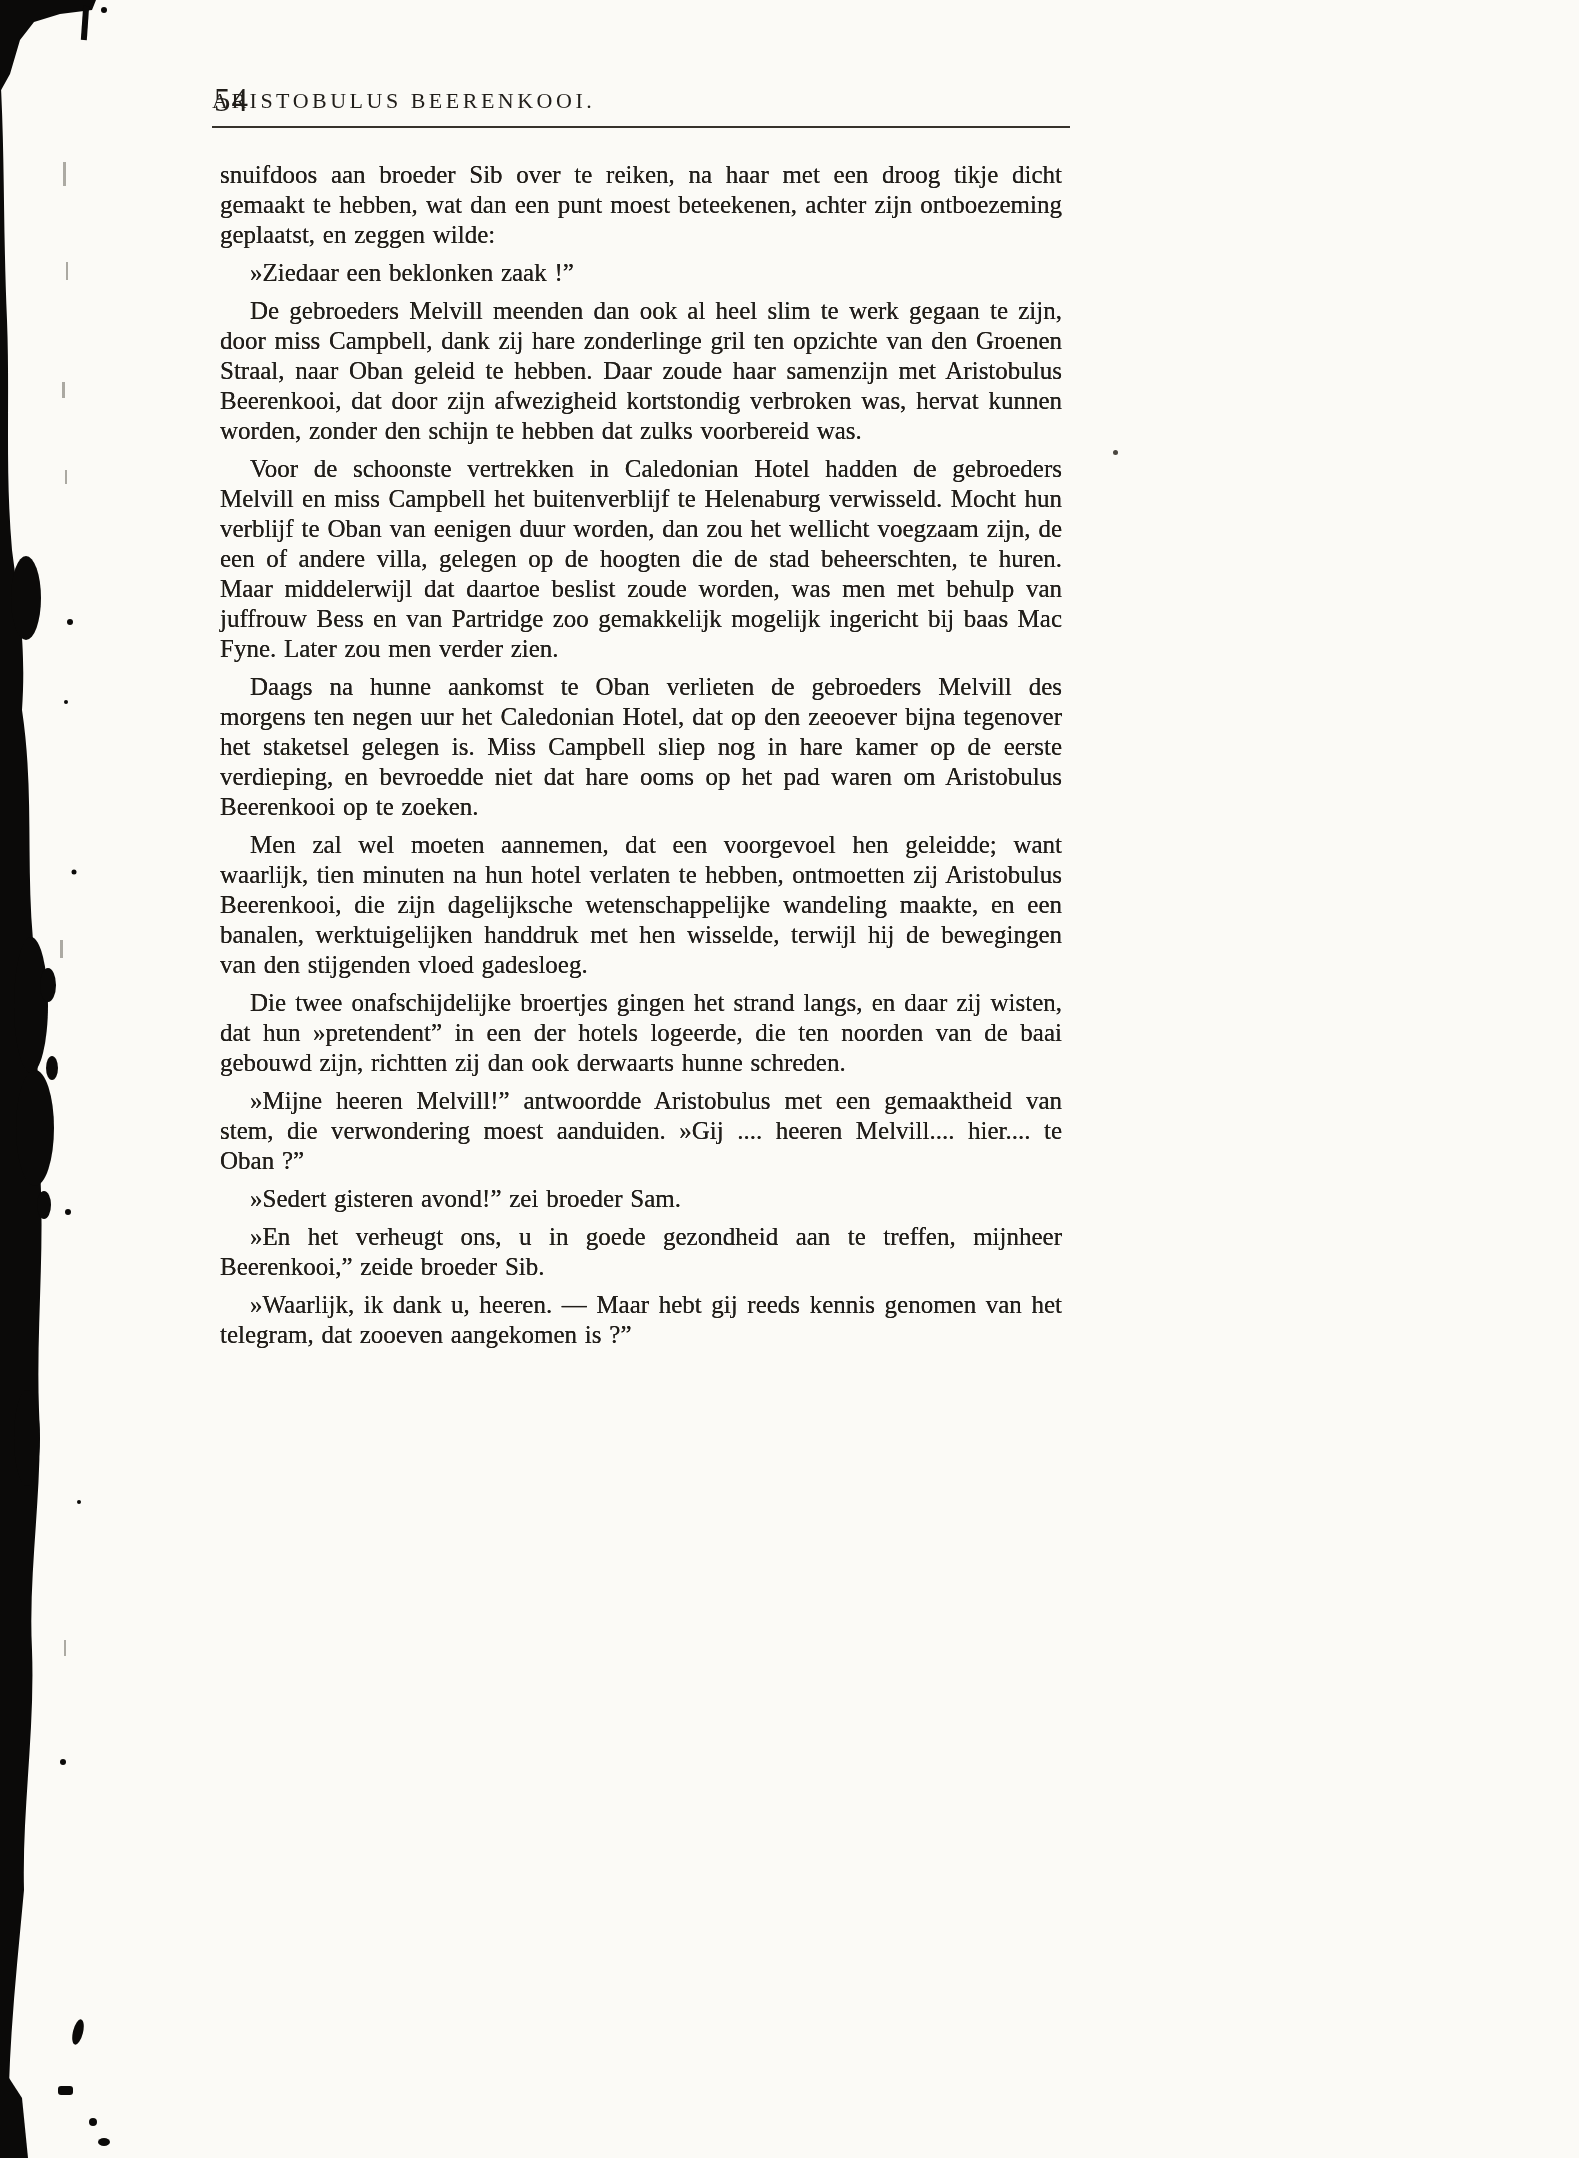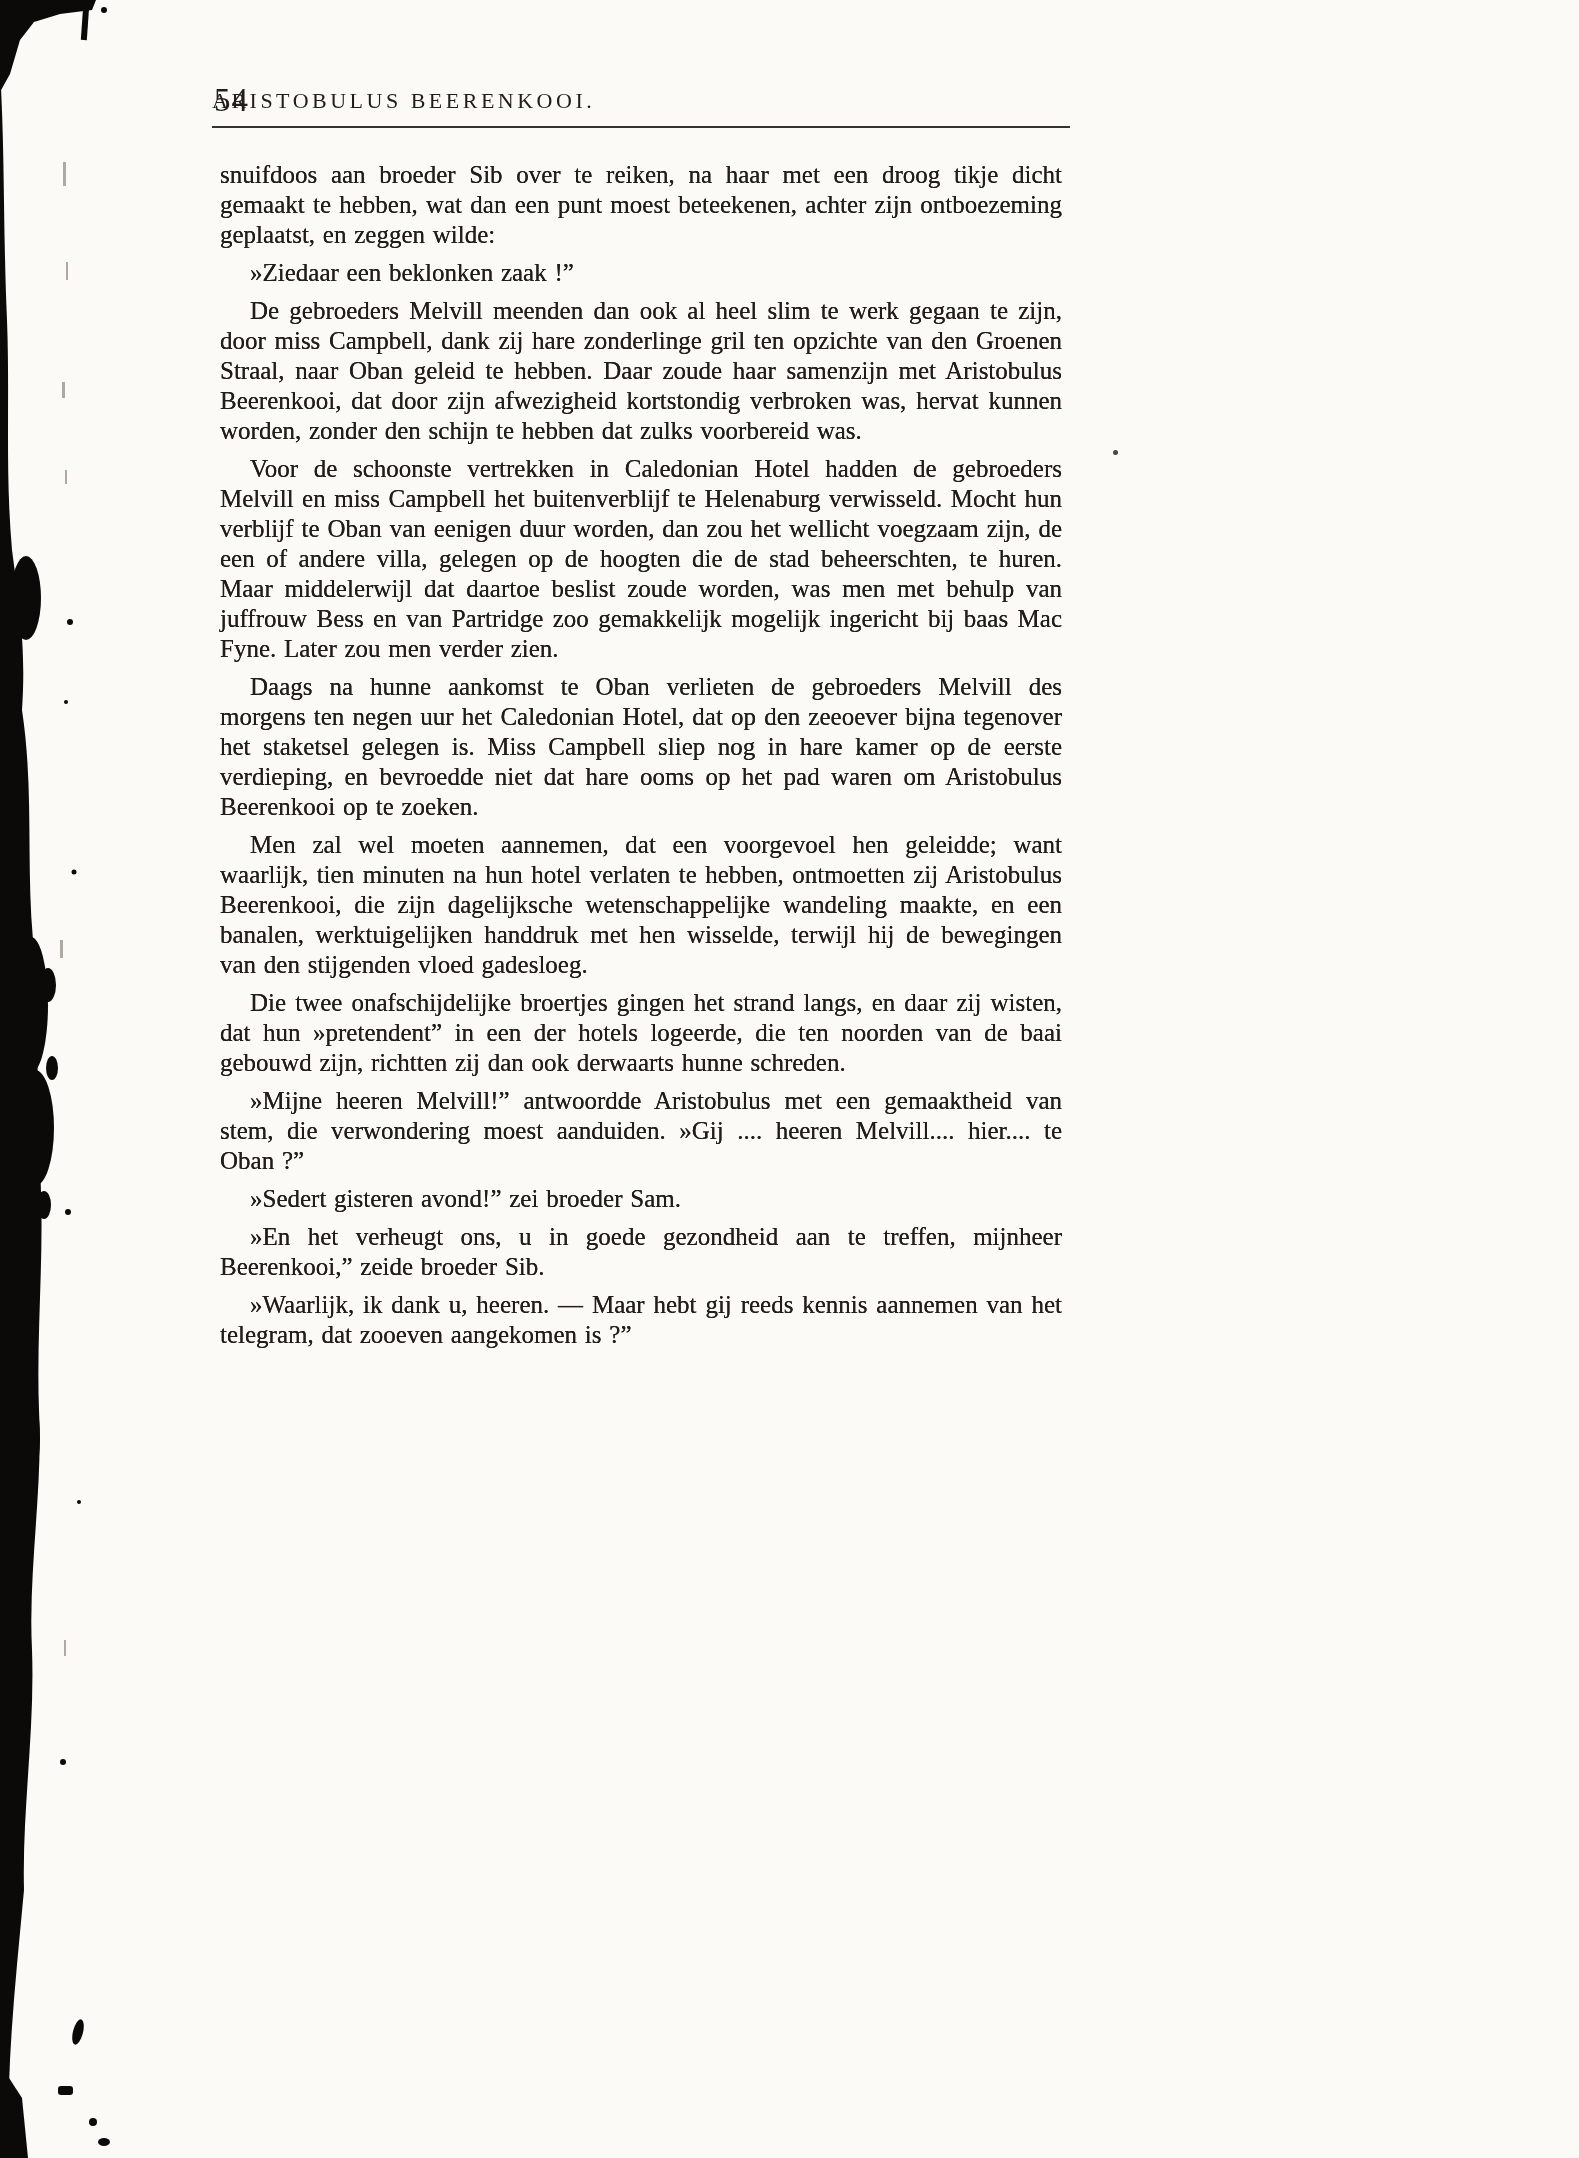--- a/index.html
+++ b/index.html
@@ -148,17 +148,17 @@
         <p class="para">snuifdoos aan broeder Sib over te reiken, na haar met een droog tikje dicht gemaakt te hebben, wat dan een punt moest beteekenen, achter zijn ontboezeming geplaatst, en zeggen wilde:</p>
         <p class="para indent">»Ziedaar een beklonken zaak !”</p>
         <p class="para indent">De gebroeders Melvill meenden dan ook al heel slim te werk gegaan te zijn, door miss Campbell, dank zij hare zonderlinge gril ten opzichte van den Groenen Straal, naar Oban geleid te hebben. Daar zoude haar samenzijn met Aristobulus Beerenkooi, dat door zijn afwezigheid kortstondig verbroken was, hervat kunnen worden, zonder den schijn te hebben dat zulks voorbereid was.</p>
         <p class="para indent">Voor de schoonste vertrekken in Caledonian Hotel hadden de gebroeders Melvill en miss Campbell het buitenverblijf te Helenaburg verwisseld. Mocht hun verblijf te Oban van eenigen duur worden, dan zou het wellicht voegzaam zijn, de een of andere villa, gelegen op de hoogten die de stad beheerschten, te huren. Maar middelerwijl dat daartoe beslist zoude worden, was men met behulp van juffrouw Bess en van Partridge zoo gemakkelijk mogelijk ingericht bij baas Mac Fyne. Later zou men verder zien.</p>
         <p class="para indent">Daags na hunne aankomst te Oban verlieten de gebroeders Melvill des morgens ten negen uur het Caledonian Hotel, dat op den zeeoever bijna tegenover het staketsel gelegen is. Miss Campbell sliep nog in hare kamer op de eerste verdieping, en bevroedde niet dat hare ooms op het pad waren om Aristobulus Beerenkooi op te zoeken.</p>
         <p class="para indent">Men zal wel moeten aannemen, dat een voorgevoel hen geleidde; want waarlijk, tien minuten na hun hotel verlaten te hebben, ontmoetten zij Aristobulus Beerenkooi, die zijn dagelijksche wetenschappelijke wandeling maakte, en een banalen, werktuigelijken handdruk met hen wisselde, terwijl hij de bewegingen van den stijgenden vloed gadesloeg.</p>
         <p class="para indent">Die twee onafschijdelijke broertjes gingen het strand langs, en daar zij wisten, dat hun »pretendent” in een der hotels logeerde, die ten noorden van de baai gebouwd zijn, richtten zij dan ook derwaarts hunne schreden.</p>
         <p class="para indent">»Mijne heeren Melvill!” antwoordde Aristobulus met een gemaaktheid van stem, die verwondering moest aanduiden. »Gij .... heeren Melvill.... hier.... te Oban ?”</p>
         <p class="para indent">»Sedert gisteren avond!” zei broeder Sam.</p>
         <p class="para indent">»En het verheugt ons, u in goede gezondheid aan te treffen, mijnheer Beerenkooi,” zeide broeder Sib.</p>
-        <p class="para indent">»Waarlijk, ik dank u, heeren. — Maar hebt gij reeds kennis aannemen van het telegram, dat zooeven aangekomen is ?”</p>
+        <p class="para indent">»Waarlijk, ik dank u, heeren. — Maar hebt gij reeds kennis genomen van het telegram, dat zooeven aangekomen is ?”</p>
       </main>
   </div>
 
 </div>
 
 </body></html>

